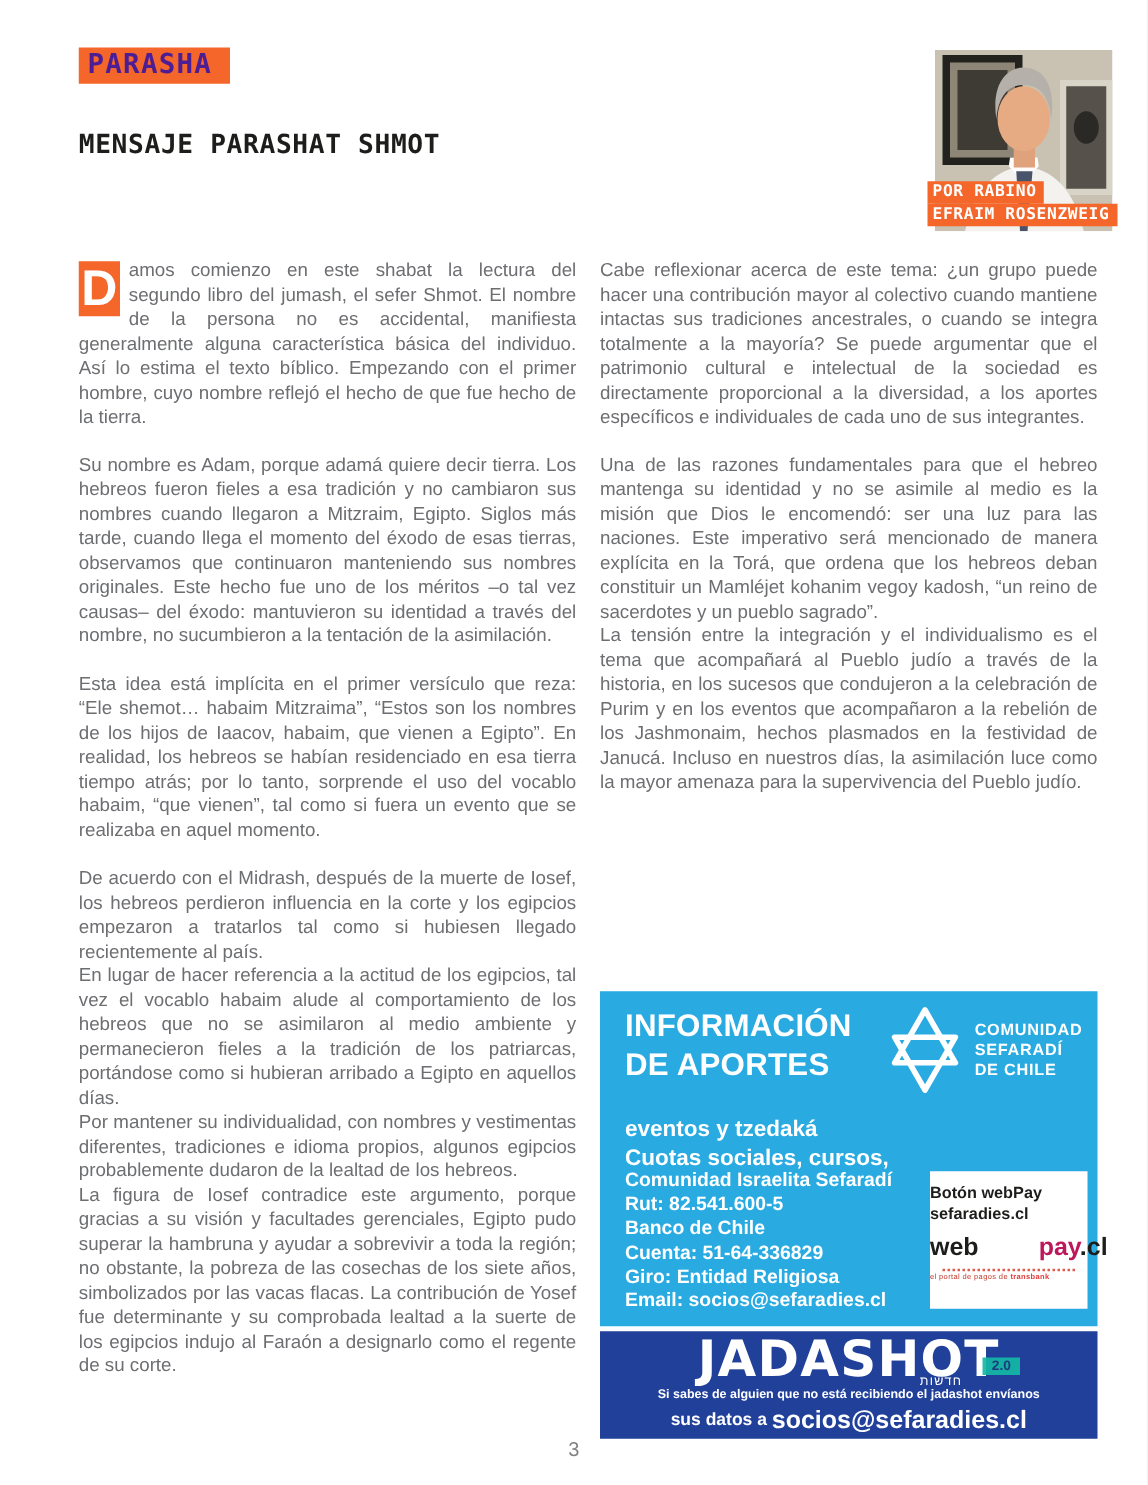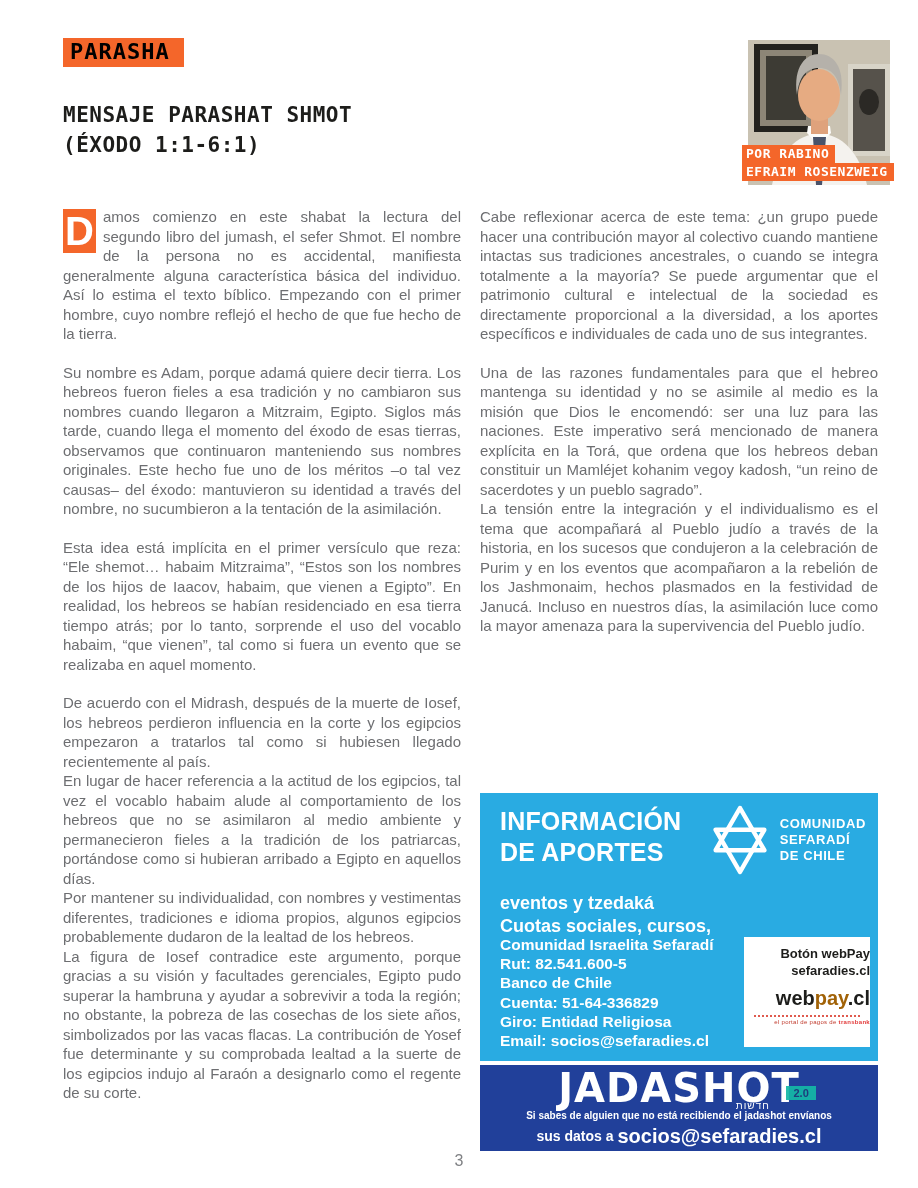--- a/index.html
+++ b/index.html
@@ -4,21 +4,21 @@
 <style>
   html,body { margin:0; padding:0; background:#e8e8e8; }
   .page {
     position:relative; width:918px; height:1188px; margin:0 auto;
     background:#ffffff; overflow:hidden;
     font-family:"Liberation Sans", sans-serif;
   }
   
   .tag {
     position:absolute; left:63px; top:38px;
-    background:#F4662A; color:#000000;
+    background:#F4662A; color:#4c1d95;
     font-family:"DejaVu Sans Mono", monospace; font-weight:bold;
     font-size:22px; letter-spacing:1px; padding:1px 14px 3px 7px;
   }
   .title-block {
     position:absolute; left:63px; top:100px;
     font-family:"DejaVu Sans Mono", monospace; font-weight:bold;
     color:#1d1d1b; font-size:21px; line-height:1.45; letter-spacing:.5px;
   }
   .photo {
     position:absolute; left:748px; top:40px; width:142px; height:169px;
@@ -65,26 +65,26 @@
   .aportes-subtitle {
     position:absolute; left:20px; top:99px;
     font-size:18px; font-weight:bold; line-height:1.3;
   }
   .aportes-details {
     position:absolute; left:20px; top:142px;
     font-size:15.5px; font-weight:bold; line-height:19.2px;
   }
   .webpay-card {
     position:absolute; right:8px; top:144px; width:126px; height:110px;
-    background:#ffffff; color:#1d1d1b; text-align:right;
+    background:#ffffff; color:#1d1d1b; text-align:left;
   }
   .webpay-line { font-size:13px; font-weight:bold; line-height:1.3; }
   .webpay-line.first { margin-top:9px; }
   .webpay-logo { margin-top:8px; font-size:20px; font-weight:bold; line-height:1; }
-  .webpay-logo .pay { color:#a16207; }
+  .webpay-logo .pay { color:#be185d;margin-left:48px; }
   .webpay-divider {
     margin:7px auto 2px auto; width:106px; border-top:2px dotted #E05A4E; height:0;
   }
   .webpay-tagline { font-size:6px; color:#C0392B; letter-spacing:.3px; }
   .webpay-tagline .tb { color:#E23A3A; font-weight:bold; }
   
   .jadashot {
     position:absolute; left:480px; top:1065px; width:398px; height:86px;
     background:#21409A; color:#fff; text-align:center;
   }
@@ -114,21 +114,20 @@
 </style>
 </head>
 <body>
 
 <div class="page">
 
   <div class="tag">PARASHA</div>
 
   <div class="title-block">
     <div>MENSAJE PARASHAT SHMOT</div>
-    <div>(ÉXODO 1:1-6:1)</div>
   </div>
 
   <div class="photo">
     <svg viewBox="0 0 142 145" preserveAspectRatio="none">
       <rect width="142" height="145" fill="#c9c2b2"></rect>
       <rect x="6" y="4" width="64" height="88" fill="#23221e"></rect>
       <rect x="12" y="10" width="52" height="76" fill="#8d8677"></rect>
       <rect x="18" y="16" width="40" height="64" fill="#3d3b34"></rect>
       <rect x="100" y="24" width="42" height="92" fill="#d8d4c8"></rect>
       <rect x="105" y="29" width="32" height="82" fill="#56524b"></rect>

